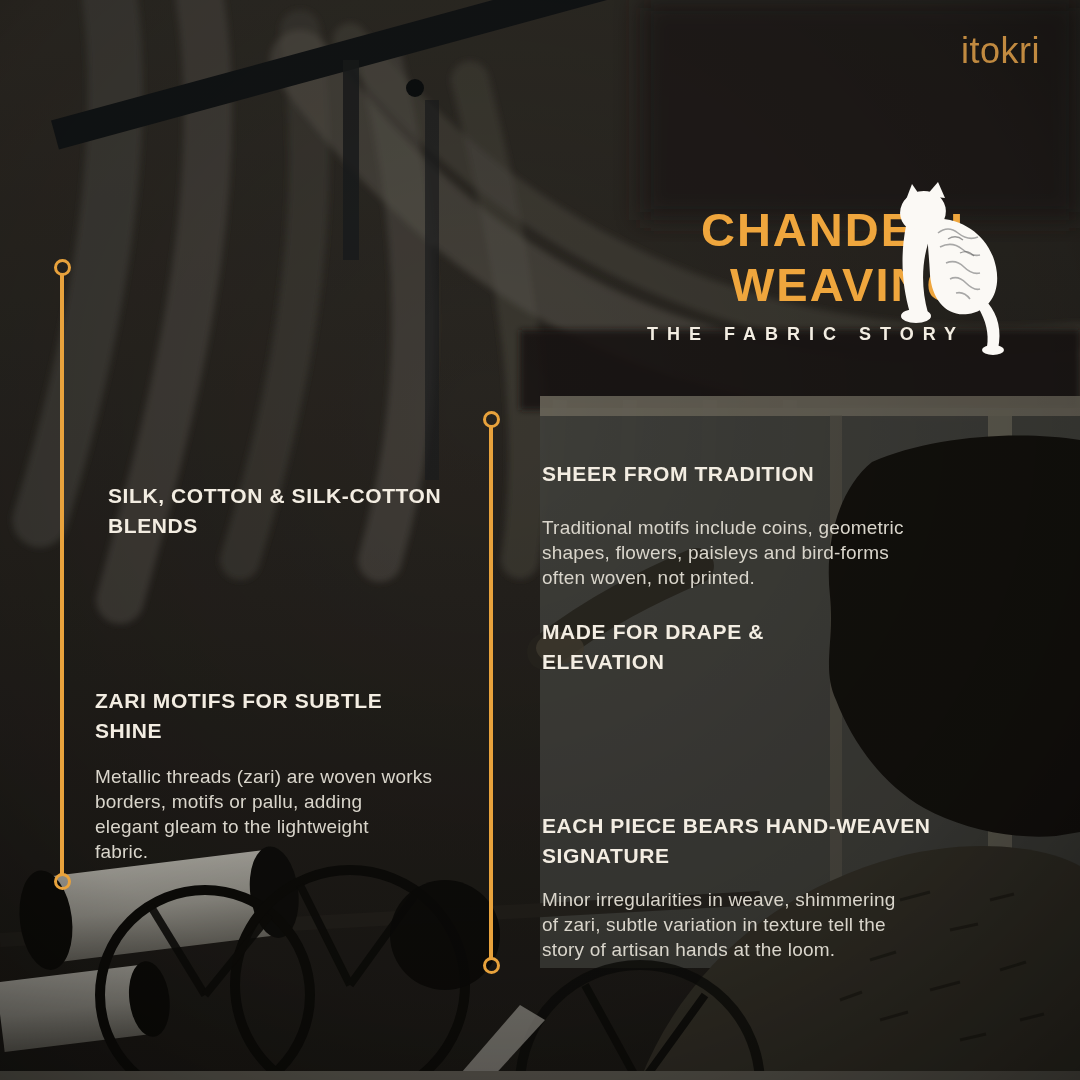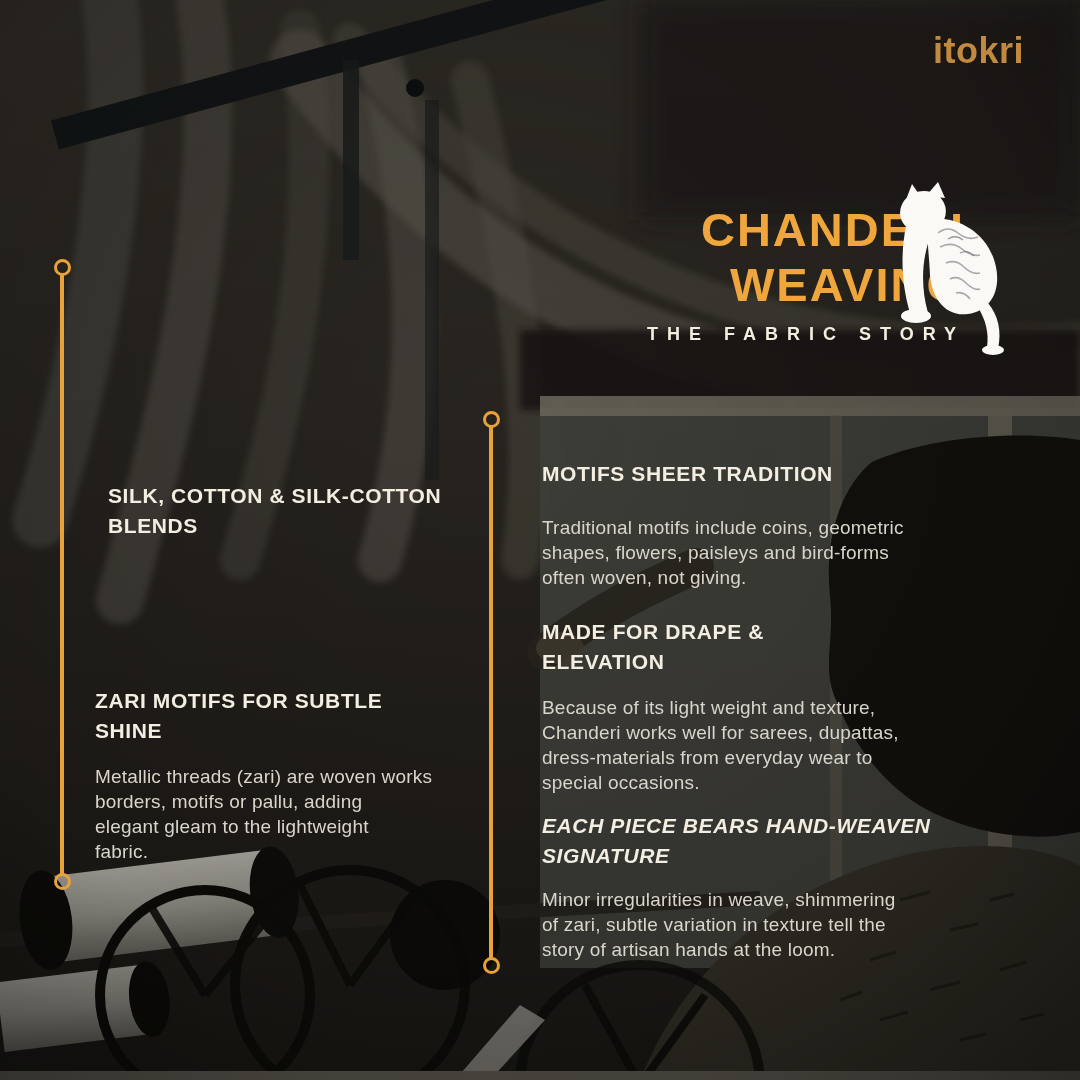--- a/index.html
+++ b/index.html
@@ -11,22 +11,22 @@
     --timeline-orange:#E8A23C;
   }
   html,body{margin:0;padding:0;background:#111;}
   .poster{
     position:relative;width:1080px;height:1080px;overflow:hidden;
     background:var(--background);
     font-family:"Liberation Sans",sans-serif;
   }
   .bg{position:absolute;left:0;top:0;width:1080px;height:1080px;display:block;}
   .logo{
-    position:absolute;top:30px;right:56px;
-    color:var(--logo-gold);font-size:36px;font-weight:700;letter-spacing:0.5px;
+    position:absolute;top:30px;right:40px;
+    color:var(--logo-gold);font-size:36px;font-weight:400;letter-spacing:0.5px;
   }
   .title-block{position:absolute;left:565px;top:203px;width:400px;text-align:right;}
   .title-line{
     color:var(--accent-orange);font-size:47px;font-weight:700;
     letter-spacing:2px;line-height:1.16;
   }
   .subtitle{
     margin-top:12px;color:var(--heading-cream);
     font-size:18px;font-weight:700;letter-spacing:9px;white-space:nowrap;
   }
@@ -37,21 +37,21 @@
   }
   .tl-line{position:absolute;width:3.5px;background:var(--timeline-orange);}
   .sec{position:absolute;}
   .sec h2{
     margin:0 0 26px 0;color:var(--heading-cream);
     font-size:21px;font-weight:700;letter-spacing:0.6px;line-height:30px;
     white-space:pre-line;
   }
   .sec h2.m20{margin-bottom:20px;}
   .sec h2.m18{margin-bottom:18px;}
-  .sec h2.m16{margin-bottom:16px;font-style:italic;}
+  .sec h2.m16{margin-bottom:16px;}
   .sec p{
     margin:0;color:var(--body-text);
     font-size:19px;line-height:25px;letter-spacing:0.2px;white-space:pre-line;
   }
 </style>
 </head>
 <body>
 
 <div class="poster">
 
@@ -211,33 +211,29 @@
   <section class="sec" style="left:95px;top:686px;width:400px">
     <h2 class="m18">ZARI MOTIFS FOR SUBTLE
 SHINE</h2>
     <p>Metallic threads (zari) are woven works
 borders, motifs or pallu, adding
 elegant gleam to the lightweight
 fabric.</p>
   </section>
 
   <section class="sec" style="left:542px;top:459px;width:450px">
-    <h2>MOTIFS SHEER TRADITION</h2>
+    <h2>SHEER FROM TRADITION</h2>
     <p>Traditional motifs include coins, geometric
 shapes, flowers, paisleys and bird-forms
-often woven, not giving.</p>
+often woven, not printed.</p>
   </section>
 
   <section class="sec" style="left:542px;top:617px;width:450px">
     <h2 class="m18">MADE FOR DRAPE &amp;
 ELEVATION</h2>
-    <p>Because of its light weight and texture,
-Chanderi works well for sarees, dupattas,
-dress-materials from everyday wear to
-special occasions.</p>
   </section>
 
   <section class="sec" style="left:542px;top:811px;width:460px">
     <h2 class="m16">EACH PIECE BEARS HAND-WEAVEN
 SIGNATURE</h2>
     <p>Minor irregularities in weave, shimmering
 of zari, subtle variation in texture tell the
 story of artisan hands at the loom.</p>
   </section>
 

